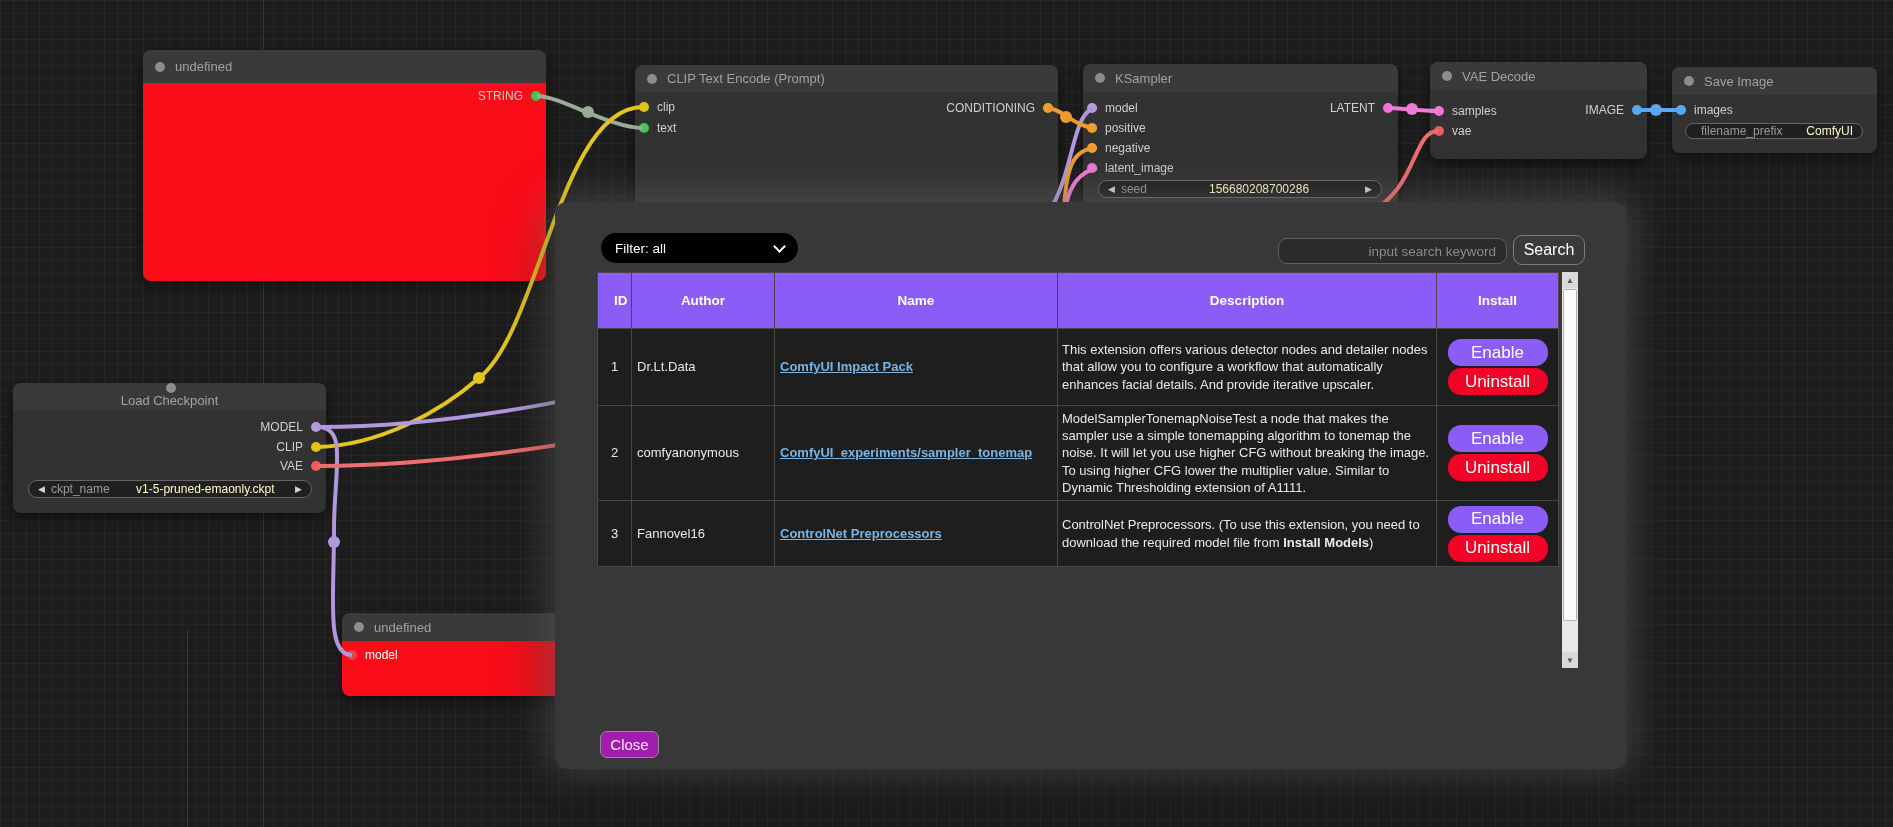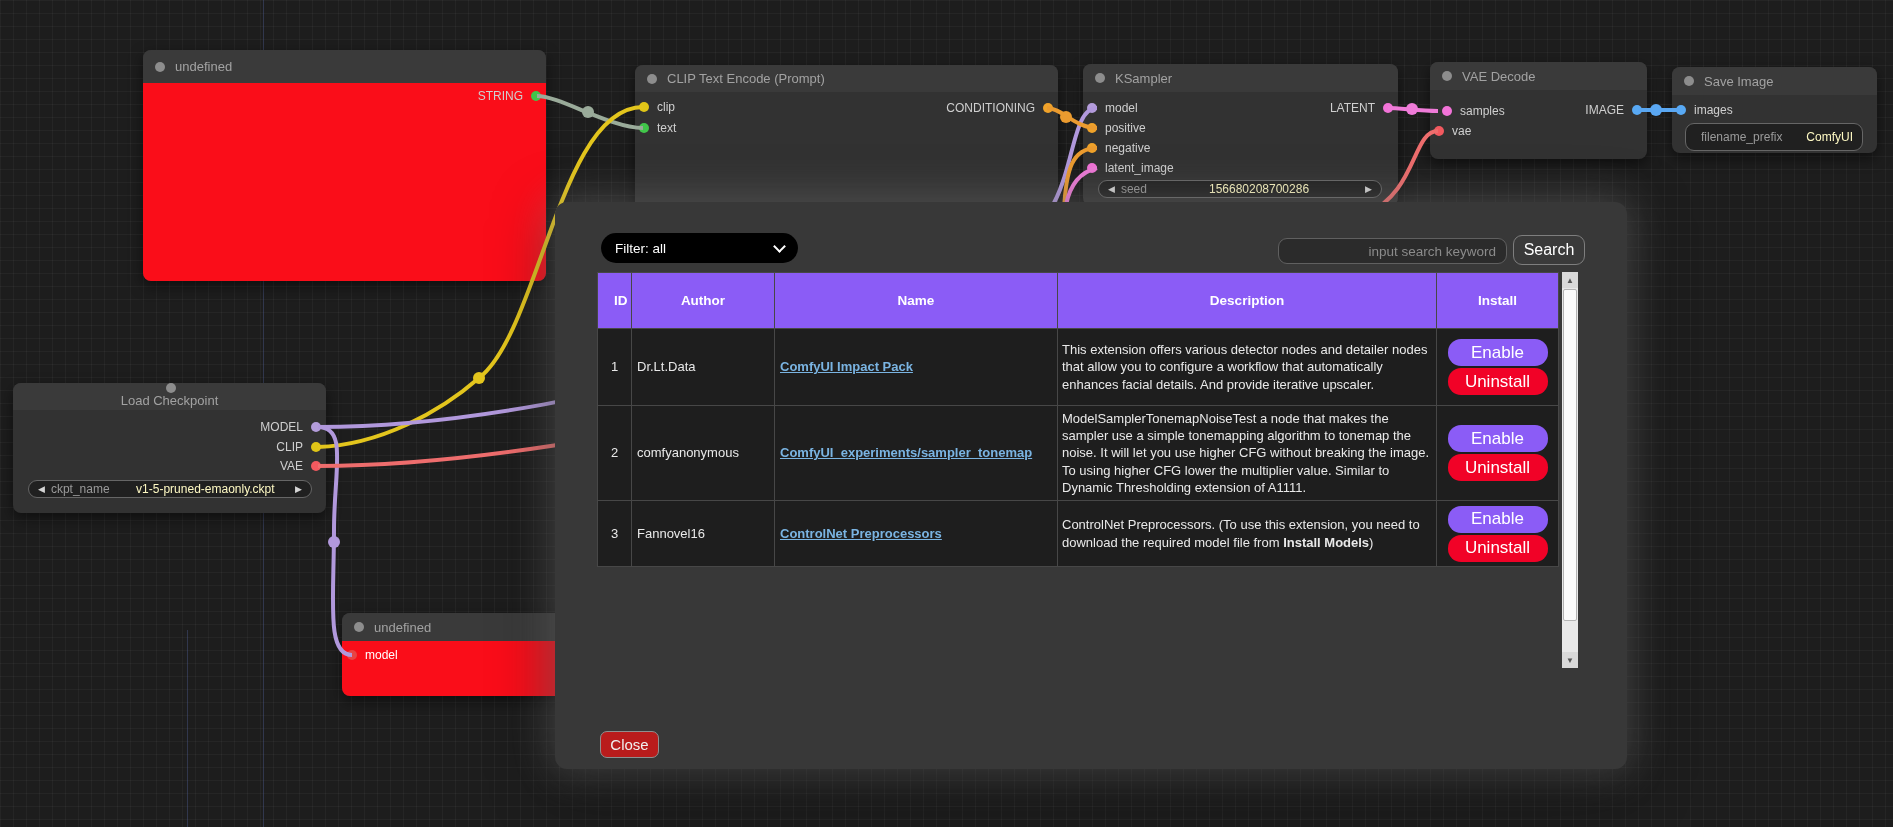--- a/index.html
+++ b/index.html
@@ -72,21 +72,21 @@
         border:none;border-radius:13px;color:#fff;font-size:17px;line-height:26px;
         font-family:inherit;cursor:pointer;padding:0;}
   .btn-enable{background:#8b5cf6;}
   .btn-uninstall{background:#f10227;}
   .scrollbar{position:absolute;left:1007px;top:70px;width:16px;height:396px;background:#e8e8e8;}
   .sb-btn{position:absolute;left:0;width:16px;height:16px;background:#d9d9d9;color:#555;
         font-size:8px;display:flex;align-items:center;justify-content:center;cursor:pointer;}
   .sb-thumb{position:absolute;left:1px;top:17px;width:14px;height:332px;background:#fbfbfb;
         border:1px solid #b3b3b3;box-sizing:border-box;border-radius:2px;cursor:pointer;}
   .close-btn{position:absolute;left:45px;top:529px;width:59px;height:27px;
-        background:#b91c1c;border:1.5px solid #8f8f8f;border-radius:7px;
+        background:#a21caf;border:1.5px solid #8f8f8f;border-radius:7px;
         color:#f0f0f0;font-size:15px;font-family:inherit;cursor:pointer;}
 </style>
 </head>
 <body>
 
 <div class="axis-line" style="left:263px;top:0;height:827px;"></div>
 <div class="axis-line" style="left:187px;top:630px;height:197px;"></div>
 
 <div class="node" style="left:143px;top:50px;width:403px;height:231px;">
   <div class="node-header" style="height:33px;">
@@ -150,21 +150,21 @@
     <span class="wvalue center">156680208700286</span>
     <span class="warrow">▶</span>
   </div>
 </div>
 
 <div class="node" style="left:1430px;top:62px;width:217px;height:97px;">
   <div class="node-header" style="height:28px;">
     <span class="title-dot"></span>
     <span>VAE Decode</span>
   </div>
-  <div class="slot in" style="top:41px;left:12px;">
+  <div class="slot in" style="top:41px;left:4px;">
     <span class="dot" style="background:#f273d8;"></span>
     <span>samples</span>
   </div>
   <div class="slot in" style="top:61px;left:4px;">
     <span class="dot" style="background:#f2595f;"></span>
     <span>vae</span>
   </div>
   <div class="slot out" style="top:40px;right:5px;">
     <span>IMAGE</span>
     <span class="dot" style="background:#58a9f4;"></span>
@@ -173,21 +173,21 @@
 
 <div class="node" style="left:1672px;top:67px;width:205px;height:86px;text-align:right;">
   <div class="node-header" style="height:28px;">
     <span class="title-dot"></span>
     <span>Save Image</span>
   </div>
   <div class="slot in" style="top:35px;left:4px;">
     <span class="dot" style="background:#58a9f4;"></span>
     <span>images</span>
   </div>
-  <div class="widget" style="left:13px;top:56px;width:178px;height:28px;">
+  <div class="widget" style="left:13px;top:56px;width:178px;height:16px;">
     <span class="wlabel">filename_prefix</span>
     <span class="wvalue" style="margin-left:auto;">ComfyUI</span>
   </div>
 </div>
 
 <div class="node" style="left:13px;top:383px;width:313px;height:130px;">
   <div class="node-header" style="height:27px;flex-direction:column;">
     <span class="title-dot"></span>
     <span>Load Checkpoint</span>
   </div>

